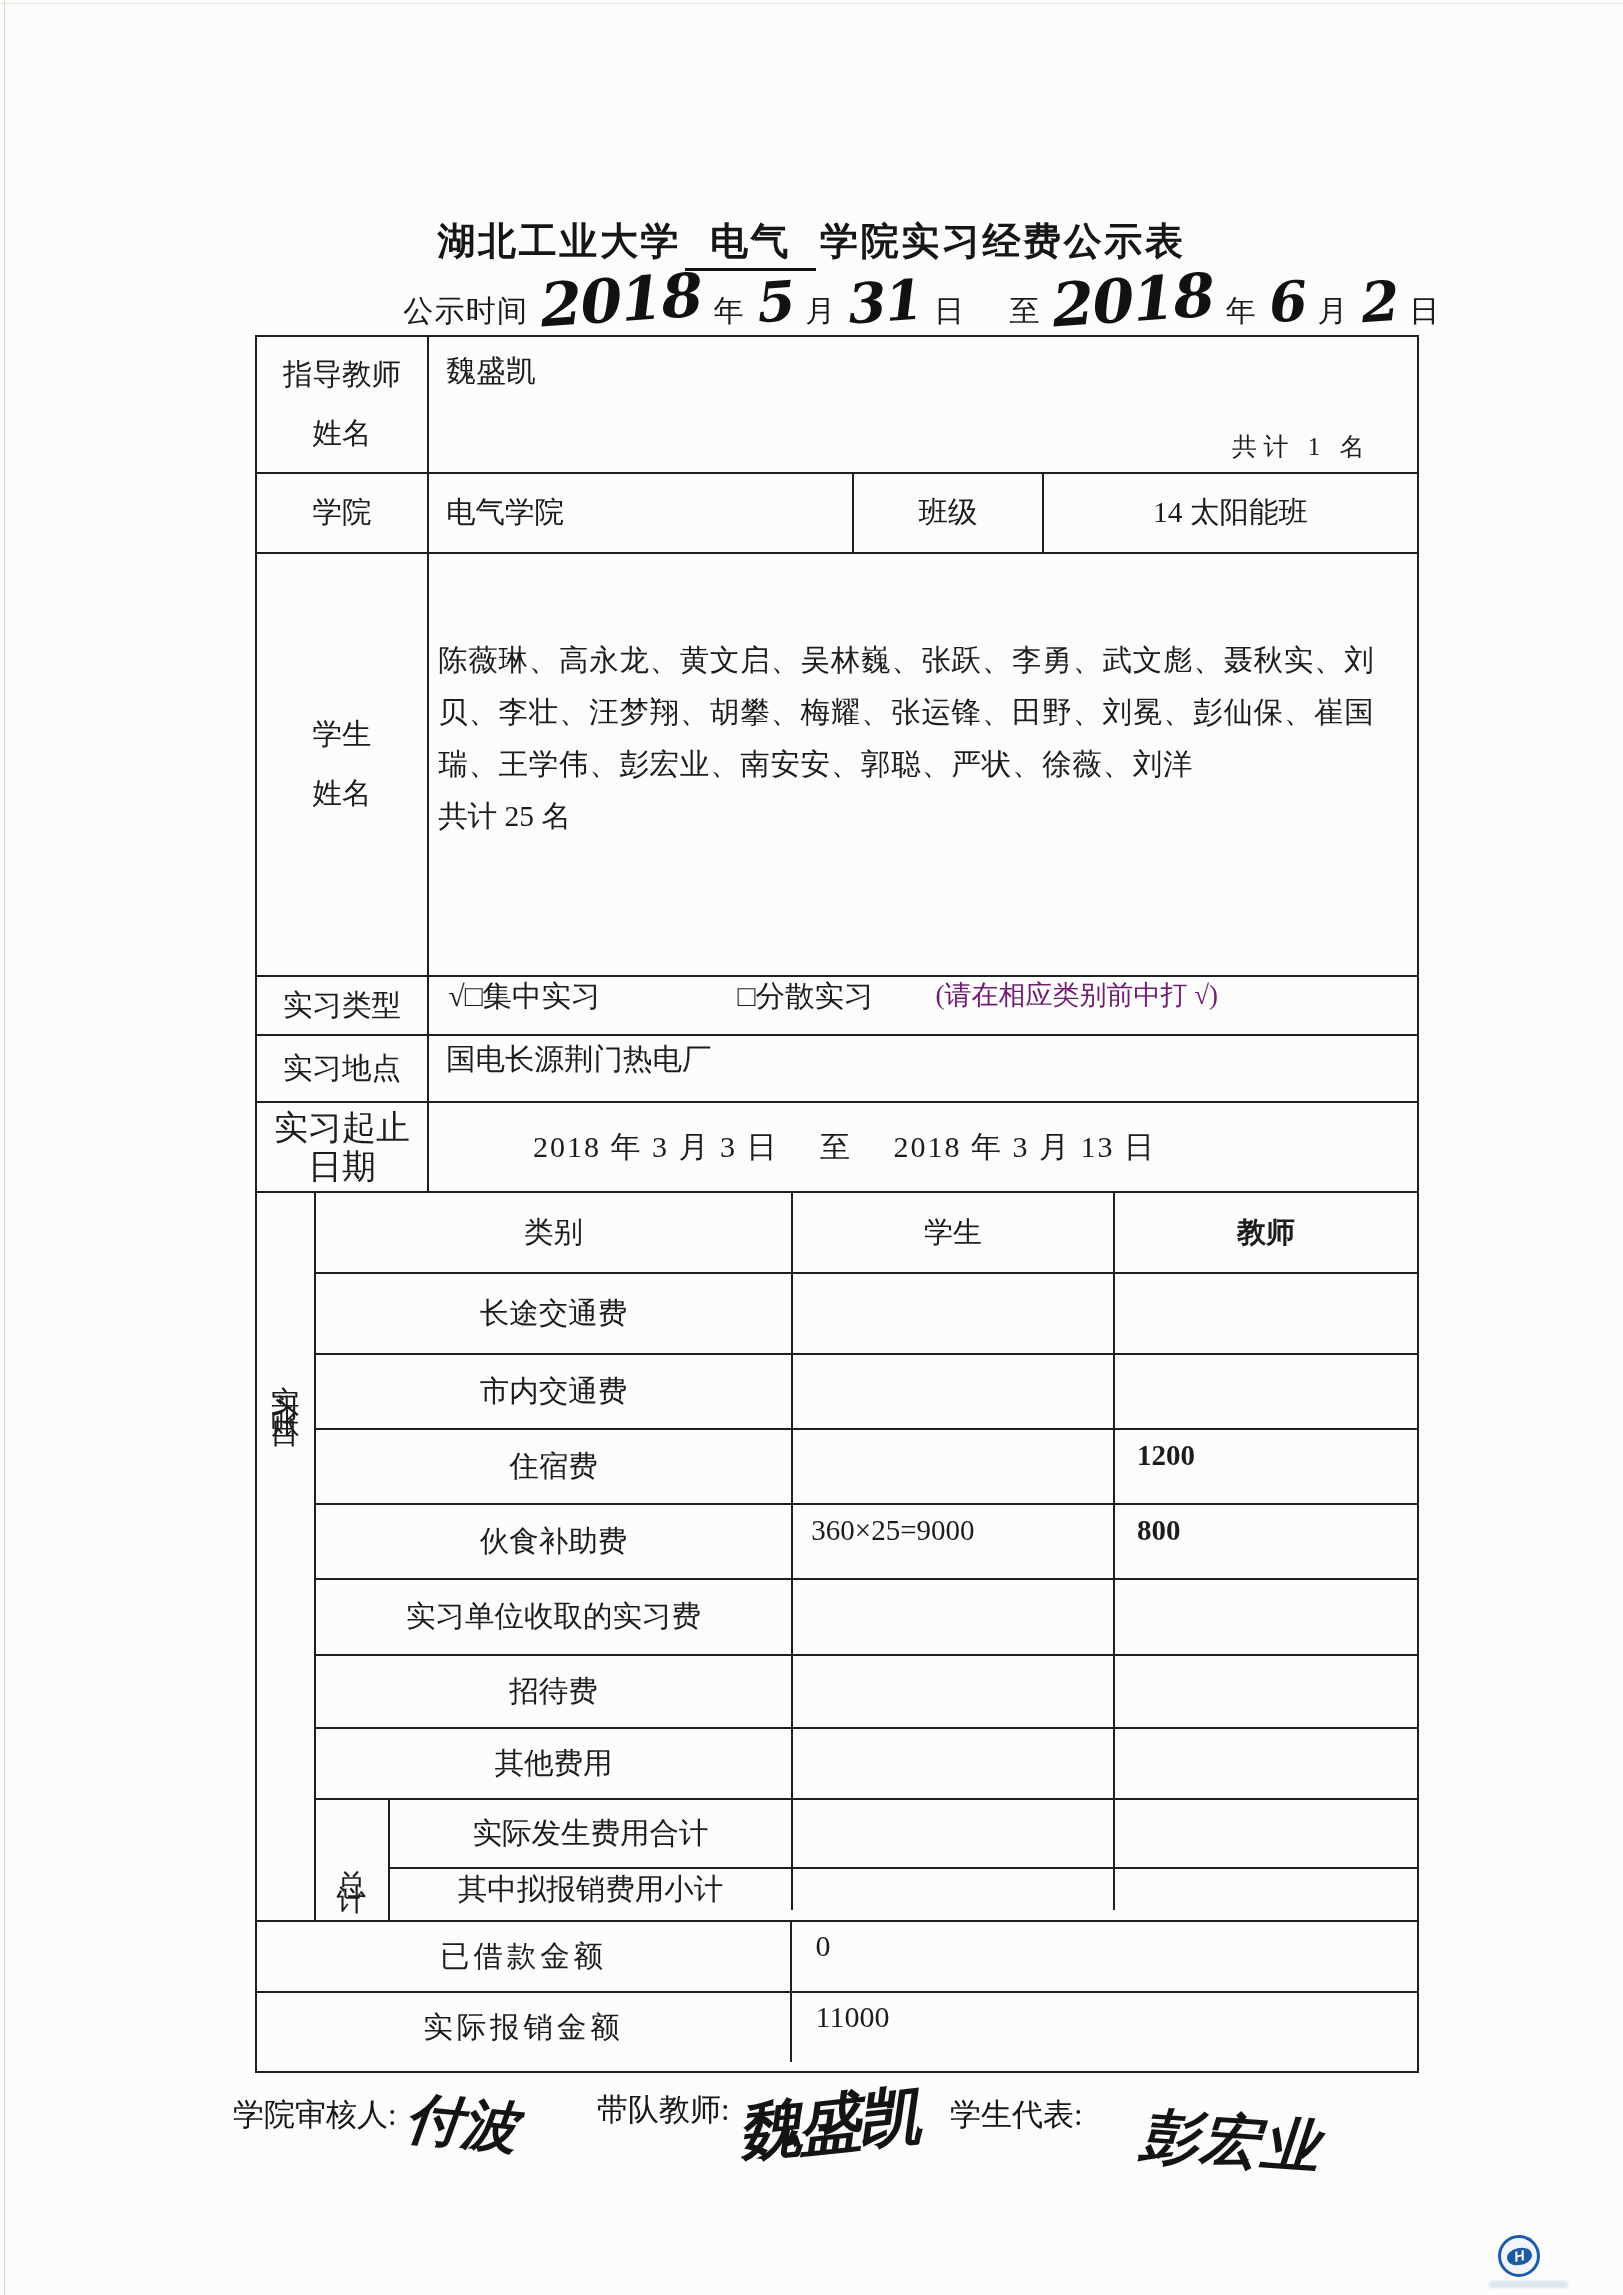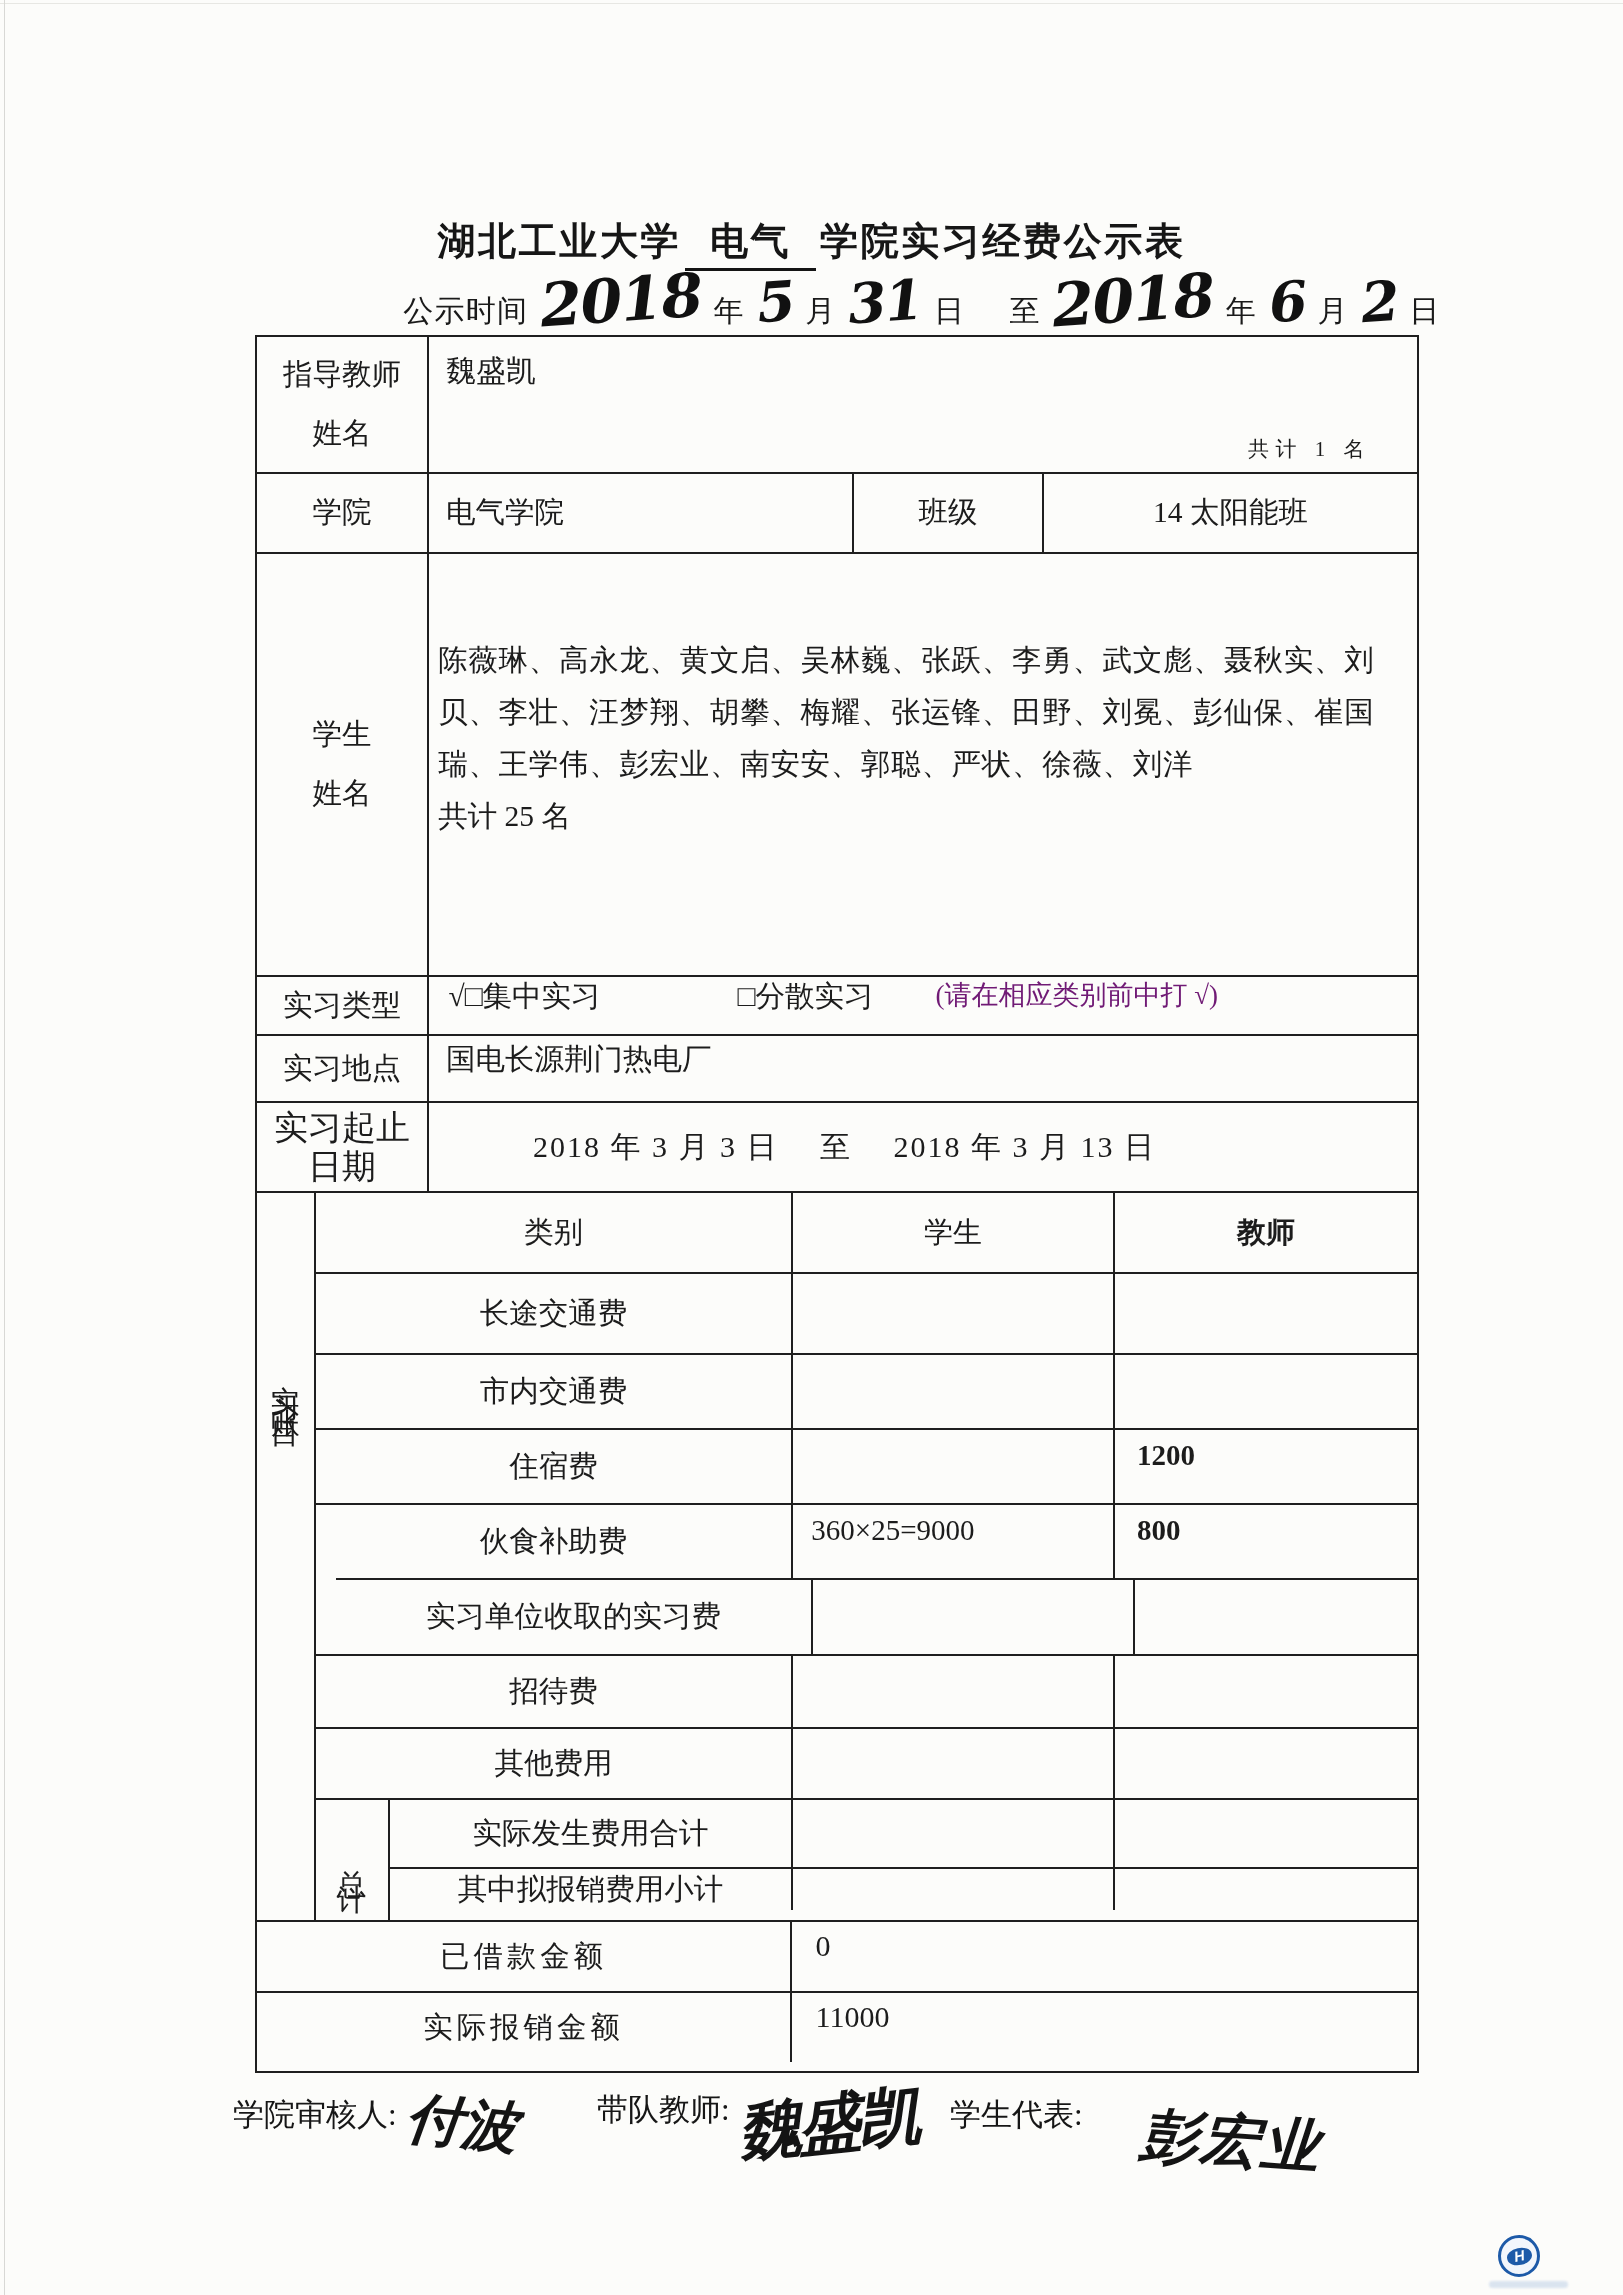--- a/index.html
+++ b/index.html
@@ -57,21 +57,21 @@
   .cell { border-left:2px solid #1f1f1f; position:relative; }
   .cell:first-child { border-left:none; }
   .label-col { width:170px; display:flex; flex-direction:column; align-items:center; justify-content:center; text-align:center; }
   .v-center { display:flex; align-items:center; }
   .grow { flex:1; }
 
   .row-instructor { height:135px; }
   .instructor-label { gap:18.3px; }
   .instructor-value { flex:1; }
   .instructor-name { position:absolute; left:17px; top:14.4px; font-size:30px; }
-  .instructor-count { position:absolute; right:46px; bottom:9.2px; font-size:21px; letter-spacing:6.5px; }
+  .instructor-count { position:absolute; right:46px; bottom:9.2px; font-size:25px; letter-spacing:6.5px; }
 
   .row-college { height:80px; }
   .college-value { width:425px; padding-left:17px; }
   .class-label { width:190px; justify-content:center; }
   .class-value { flex:1; justify-content:center; }
 
   .row-students { height:423px; }
   .students-label { gap:19.6px; }
   .students-value { flex:1; padding:80px 13px 0 9.2px; }
   .student-names { font-size:29.5px; line-height:52px; letter-spacing:0.7px; max-width:988px; }
@@ -104,21 +104,21 @@
   .acc-body { flex:1; display:flex; flex-direction:column; }
   .acc-row { display:flex; border-top:2px solid #1f1f1f; }
   .acc-row:first-child { border-top:none; }
   .acc-header { height:79px; }
   .acc-cat { width:475px; display:flex; align-items:center; justify-content:center; text-align:center; padding:0 6.5px; }
   .acc-stu { width:322px; border-left:2px solid #1f1f1f; padding:9.2px 0 0 18.3px; font-size:29px; }
   .acc-tea { flex:1; border-left:2px solid #1f1f1f; padding:9.2px 0 0 22px; font-size:29px;font-weight:bold; }
   .acc-header .acc-stu, .acc-header .acc-tea { display:flex; align-items:center; justify-content:center; padding:0; }
 
   .h-r0 { height:81px; } .h-r1 { height:75px; } .h-r2 { height:75px; }
-  .h-r3 { height:75px; } .h-r4 { height:76px;margin-left:20px; } .h-r5 { height:73px; }
+  .h-r3 { height:75px; } .h-r4 { height:76px; } .h-r5 { height:73px; }
   .h-r6 { height:71px; } .h-t0 { height:67px; } .h-t1 { height:43px; }
 
   .total-strip {
     width:74px; border-right:2px solid #1f1f1f;
     display:flex; justify-content:center; align-items:center;
   }
   .total-strip .v-text {
     writing-mode:vertical-rl; text-orientation:upright;
     font-size:29.5px; letter-spacing:14.4px;
   }

